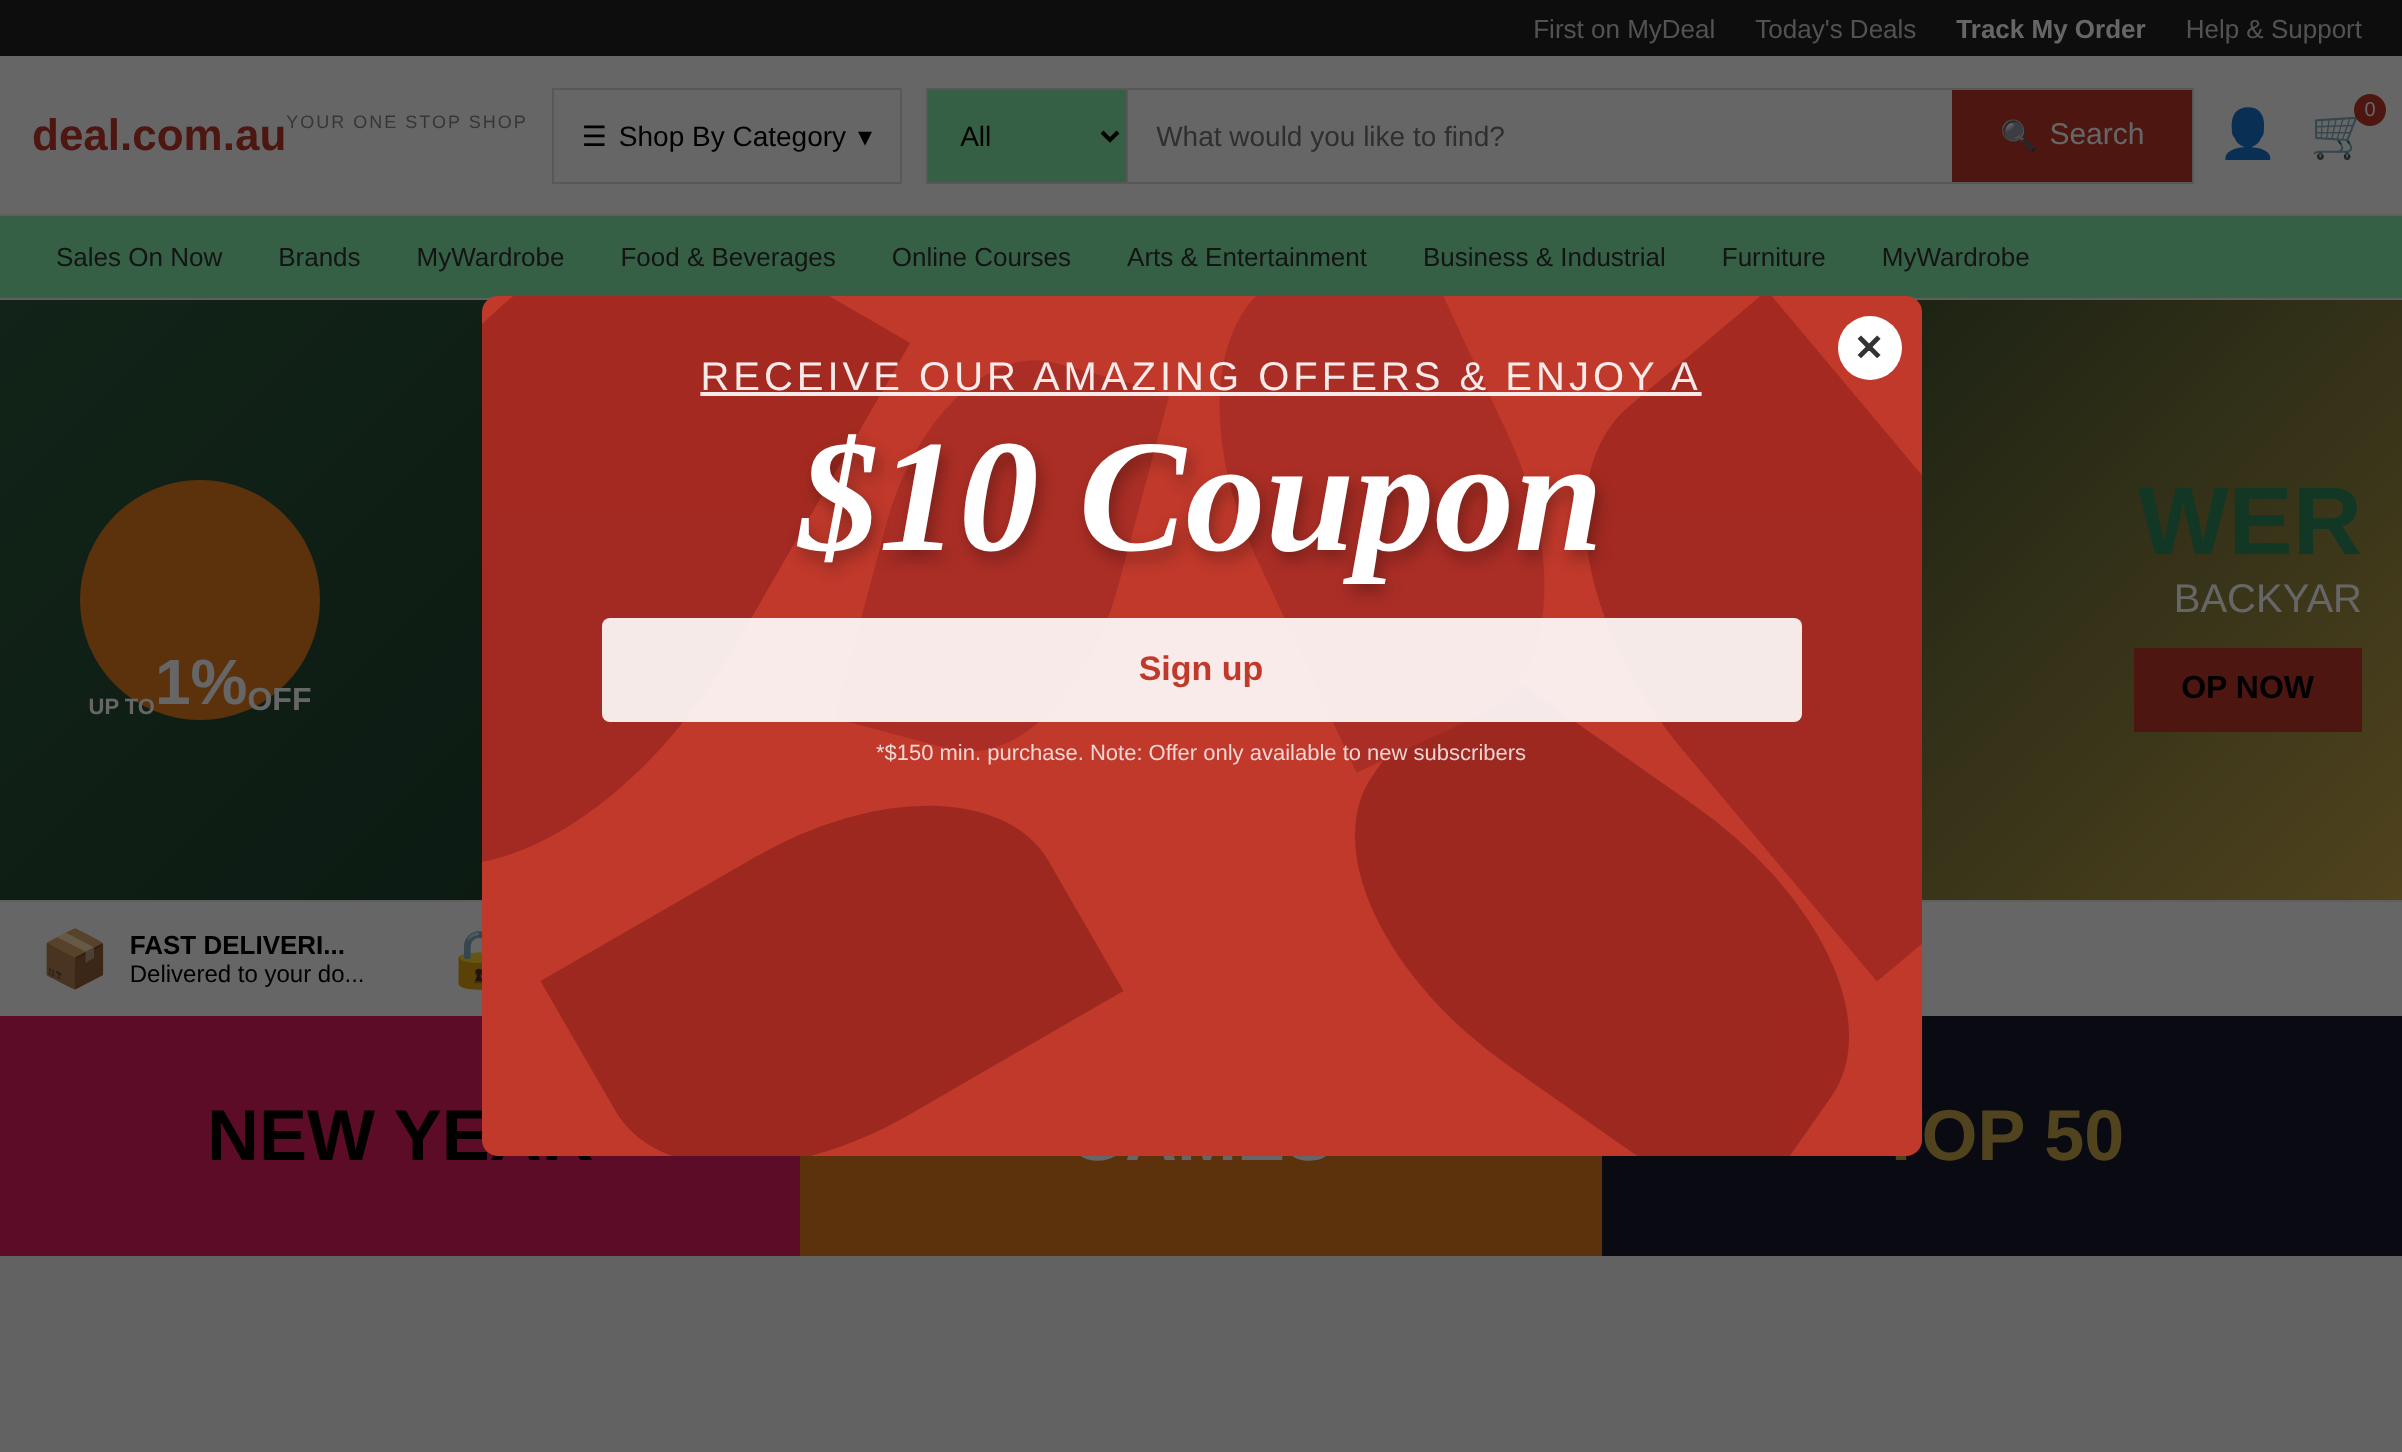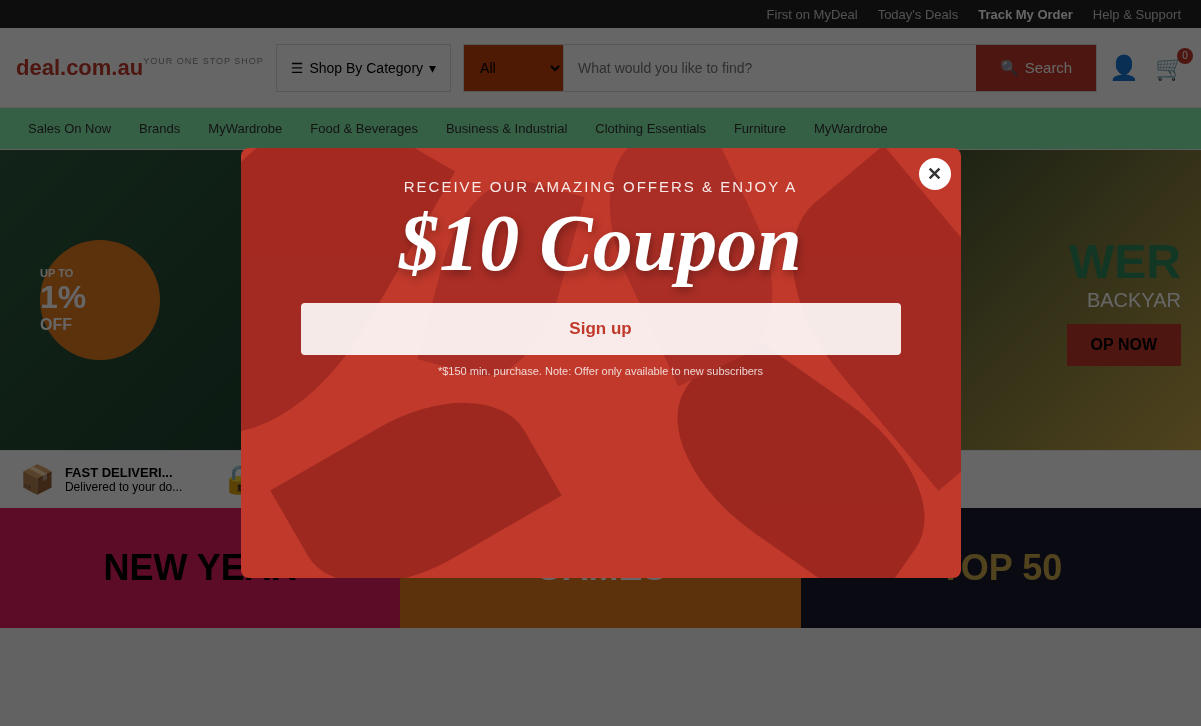--- a/index.html
+++ b/index.html
@@ -61,21 +61,21 @@
       flex: 1;
       display: flex;
       height: 48px;
       border: 1px solid #ddd;
     }
     .search-category {
       border: none;
       border-right: 1px solid #ddd;
       padding: 0 12px;
       font-size: 14px;
-      background: #c2410c;
+      background: #86efac;
       cursor: pointer;
       width: 100px;
     }
     .search-input {
       flex: 1;
       border: none;
       padding: 0 14px;
       font-size: 14px;
       outline: none;
     }
@@ -160,22 +160,21 @@
       padding: 40px;
       display: flex;
       align-items: center;
     }
     .sale-badge {
       background: #e67e22;
       border-radius: 50%;
       width: 120px;
       height: 120px;
       display: flex;
-      flex-direction: column;
-      align-items: flex-start;
+      align-items: flex-end;
       justify-content: center;
       color: #fff;
       font-weight: bold;
     }
     .sale-badge .up-to { font-size: 11px; }
     .sale-badge .percent { font-size: 32px; font-weight: 900; }
     .sale-badge .off { font-size: 16px; font-weight: bold; }
     .hero-right {
       width: 40%;
       padding: 20px;
@@ -276,25 +275,26 @@
       position: relative;
       z-index: 10;
       padding: 30px 60px;
       display: flex;
       flex-direction: column;
       align-items: center;
       height: 100%;
     }
     .modal-subtitle {
       color: rgba(255,255,255,0.9);
-      font-size: 15px;
+      font-size: 20px;
       letter-spacing: 2px;
       text-transform: uppercase;
       text-align: center;
       margin-bottom: 8px;
+      text-decoration: underline;
     }
     .modal-coupon {
       font-size: 80px;
       font-weight: 900;
       color: #fff;
       font-style: italic;
       font-family: Georgia, serif;
       text-shadow: 2px 4px 8px rgba(0,0,0,0.3);
       line-height: 1;
       margin-bottom: 20px;
@@ -390,22 +390,23 @@
       <span class="badge">0</span>
     </div>
   </div>
 </div>
 
 <div class="nav-bar">
   <span class="nav-item">Sales On Now</span>
   <span class="nav-item">Brands</span>
   <span class="nav-item">MyWardrobe</span>
   <span class="nav-item">Food &amp; Beverages</span>
+  <span class="nav-item">Online Courses</span>
+  <span class="nav-item">Arts &amp; Entertainment</span>
   <span class="nav-item">Business &amp; Industrial</span>
-  <span class="nav-item">Clothing Essentials</span>
   <span class="nav-item">Furniture</span>
   <span class="nav-item">MyWardrobe</span>
 </div>
 
 <div class="page-content">
 
   <div class="hero">
     <div class="hero-left">
       <div class="sale-badge">
         <span class="up-to">UP TO</span>

